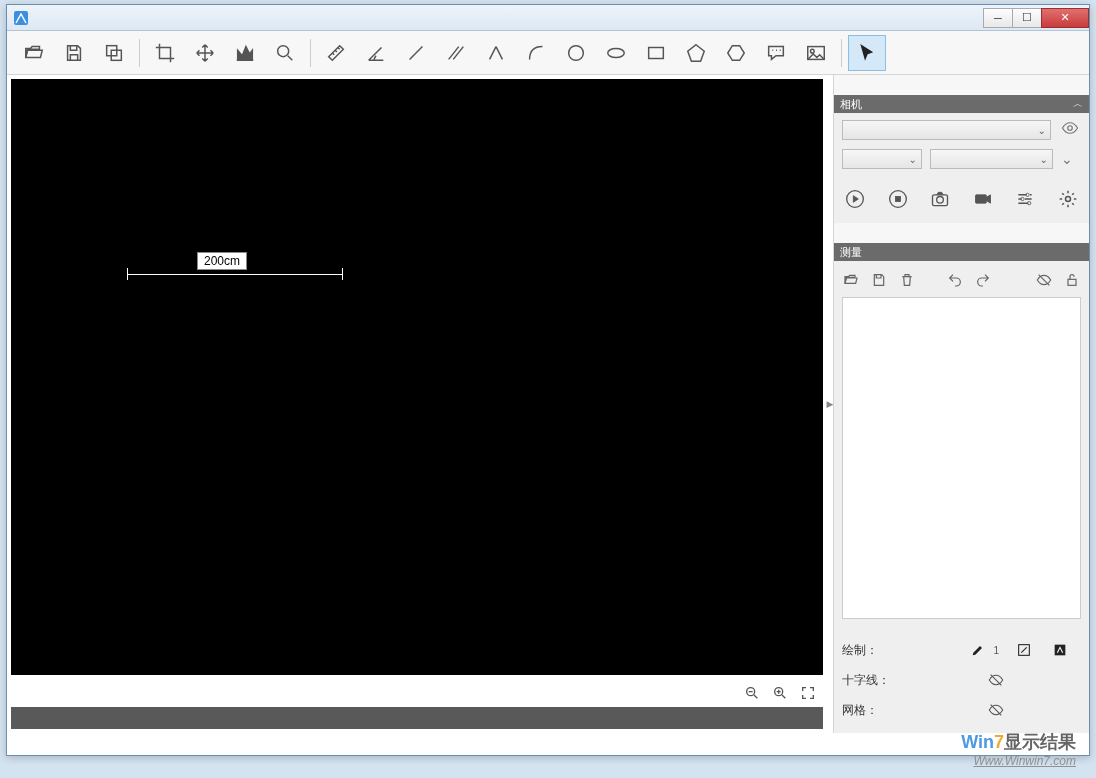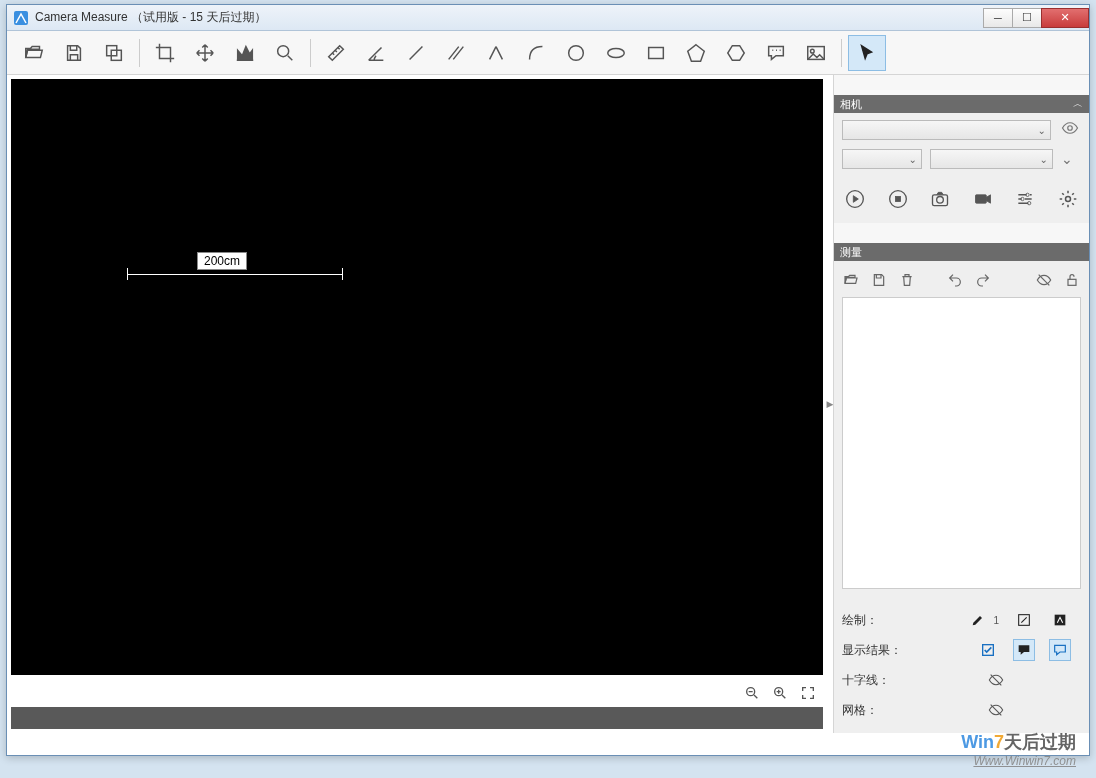--- a/index.html
+++ b/index.html
@@ -81,21 +81,20 @@
 </head>
 <body>
 
 <div class="window">
 
   <div class="titlebar">
     <svg class="app-icon" viewBox="0 0 16 16">
         <rect x="1" y="1" width="14" height="14" fill="#3a8fe0" rx="2"></rect>
         <path d="M3 13 L8 4 L13 13" stroke="#fff" fill="none" stroke-width="1.5"></path>
       </svg>
-    <span>Camera Measure （试用版 - 15 天后过期）</span>
     <div class="winbtns">
       <div class="winbtn">─</div>
       <div class="winbtn">☐</div>
       <div class="winbtn close">✕</div>
     </div>
   </div>
 
 
   <div class="toolbar">
     <div class="tbtn">
@@ -380,41 +379,20 @@
               </div>
             <div class="ci">
                 <svg viewBox="0 0 24 24">
                   <rect x="4" y="4" width="16" height="16" fill="#222"></rect>
                   <path d="M8 16l4-8 4 8" stroke="#fff" fill="none" stroke-width="1.6"></path>
                 </svg>
               </div>
           </div>
         </div>
         <div class="srow">
-          <span class="lbl">显示结果：</span>
-          <div class="ctrls">
-            <div class="ci">
-                <svg viewBox="0 0 24 24">
-                  <rect x="4" y="4" width="16" height="16" fill="none" stroke="#1970c2" stroke-width="2"></rect>
-                  <path d="M7 12l3 3 7-7" stroke="#1970c2" stroke-width="2.5" fill="none"></path>
-                </svg>
-              </div>
-            <div class="ci sel">
-                <svg viewBox="0 0 24 24">
-                  <path d="M4 5h16v10H12l-5 4v-4H4z" fill="#222"></path>
-                </svg>
-              </div>
-            <div class="ci sel">
-                <svg viewBox="0 0 24 24">
-                  <path d="M4 5h16v10H12l-5 4v-4H4z" fill="none" stroke="#1970c2" stroke-width="1.8"></path>
-                </svg>
-              </div>
-          </div>
-        </div>
-        <div class="srow">
           <span class="lbl">十字线：</span>
           <div class="ctrls">
             <div class="ci" style="margin-right:64px;">
                 <svg viewBox="0 0 24 24">
                   <path d="M2 12s4-7 10-7 10 7 10 7-4 7-10 7S2 12 2 12z" fill="none" stroke="#555" stroke-width="1.6"></path>
                   <path d="M4 4l16 16" stroke="#555" stroke-width="1.6"></path>
                 </svg>
               </div>
           </div>
         </div>
@@ -428,15 +406,15 @@
                 </svg>
               </div>
           </div>
         </div>
       </div>
     </div>
   </div>
 </div>
 
 <div class="watermark">
-  <div class="big"><span class="win">Win</span><span class="a7">7</span><span>天后过期</span></div>
+  <div class="big"><span class="win">Win</span><span class="a7">7</span><span>显示结果</span></div>
   <div class="url">Www.Winwin7.com</div>
 </div>
 
 </body></html>

